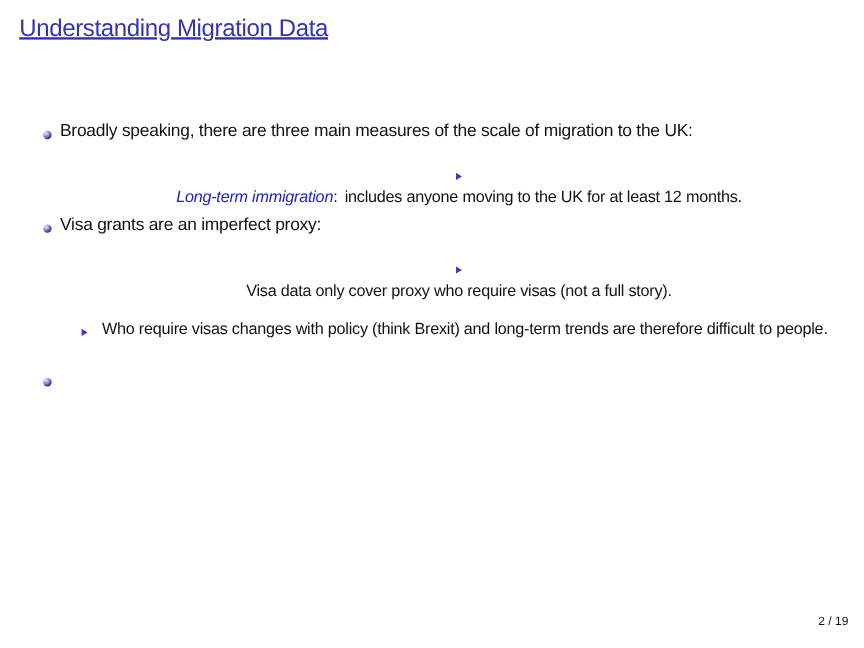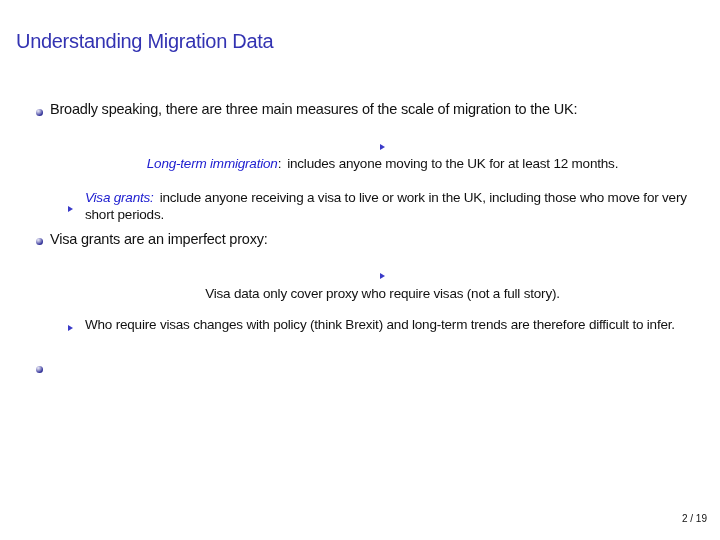--- a/index.html
+++ b/index.html
@@ -8,27 +8,28 @@
     width: 720px;
     height: 540px;
     background: #ffffff;
     overflow: hidden;
     font-family: "Liberation Sans", "DejaVu Sans", sans-serif;
     color: var(--body, #111111);
     letter-spacing: -0.2px;
   }
   .frametitle {
     position: absolute;
-    top: 30px;
+    top: 13px;
     left: 16px;
     margin: 0;
     font-size: 20px;
     font-weight: 500;
     color: var(--title, #3333b2);
     letter-spacing: -0.3px;
+    text-decoration: underline;
   }
   .body {
     position: absolute;
     top: 96px;
     left: 36px;
     right: 23px;
   }
   .item { display: flex; align-items: center; }
   .item.l1 { font-size: 14.5px; line-height: 1.25; }
   .item.l2 { font-size: 13.5px; line-height: 1.3; margin-left: 32px; }
@@ -86,46 +87,40 @@
     </div>
 
     <div class="item l2 mt20">
       <span class="marker2">
           <span class="tri"></span>
         </span>
       <span class="txt"><span class="term">Long-term immigration</span><span class="sep">:</span><span class="stx">includes anyone moving to the UK for at least 12 months.</span></span>
     </div>
 
 
-    <div class="item l2 mt16">
-      <span class="marker2">
-          <span class="tri"></span>
-        </span>
-      <span class="txt"><span class="term">Visa grants:</span><span class="stx">include anyone receiving a visa to live or work in the UK, including those who move for very short periods.</span></span>
-    </div>
 
     <div class="item l1 mt22">
       <span class="marker1">
           <span class="ball"></span>
         </span>
       <span class="txt">Visa grants are an imperfect proxy:</span>
     </div>
 
     <div class="item l2 mt20">
       <span class="marker2">
           <span class="tri"></span>
         </span>
       <span class="txt">Visa data only cover proxy who require visas (not a full story).</span>
     </div>
 
     <div class="item l2 mt14">
       <span class="marker2">
           <span class="tri"></span>
         </span>
-      <span class="txt">Who require visas changes with policy (think Brexit) and long-term trends are therefore difficult to infer.</span>
+      <span class="txt">Who require visas changes with policy (think Brexit) and long-term trends are therefore difficult to people.</span>
     </div>
 
     <div class="item l1 mt26">
       <span class="marker1">
           <span class="ball"></span>
         </span>
     </div>
 
   </div>
 

